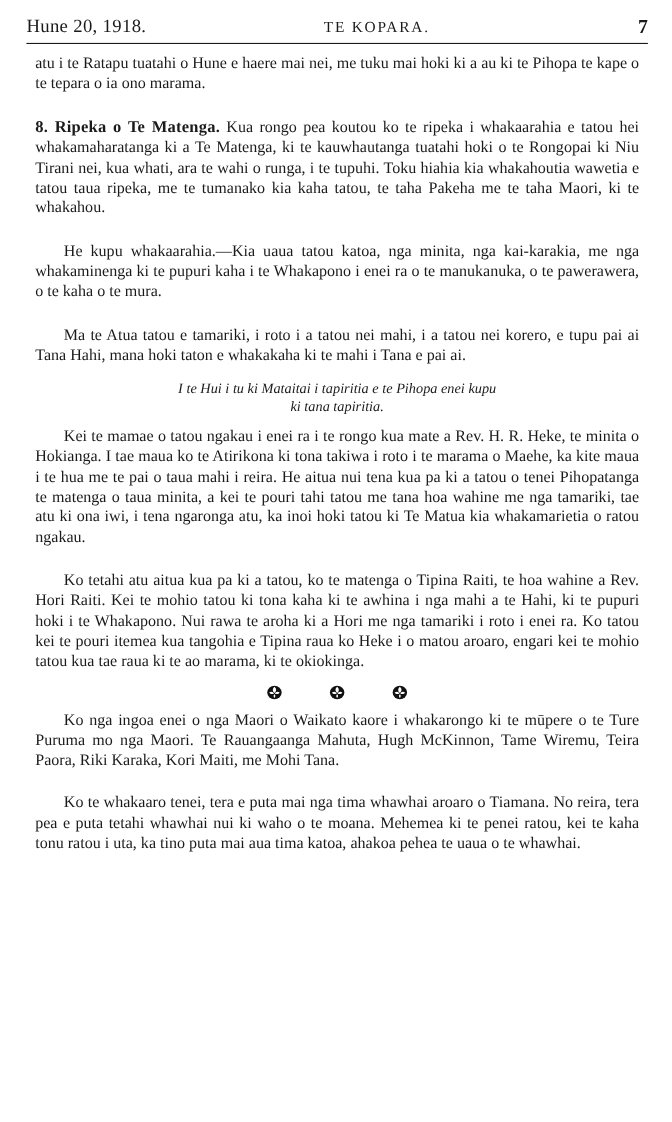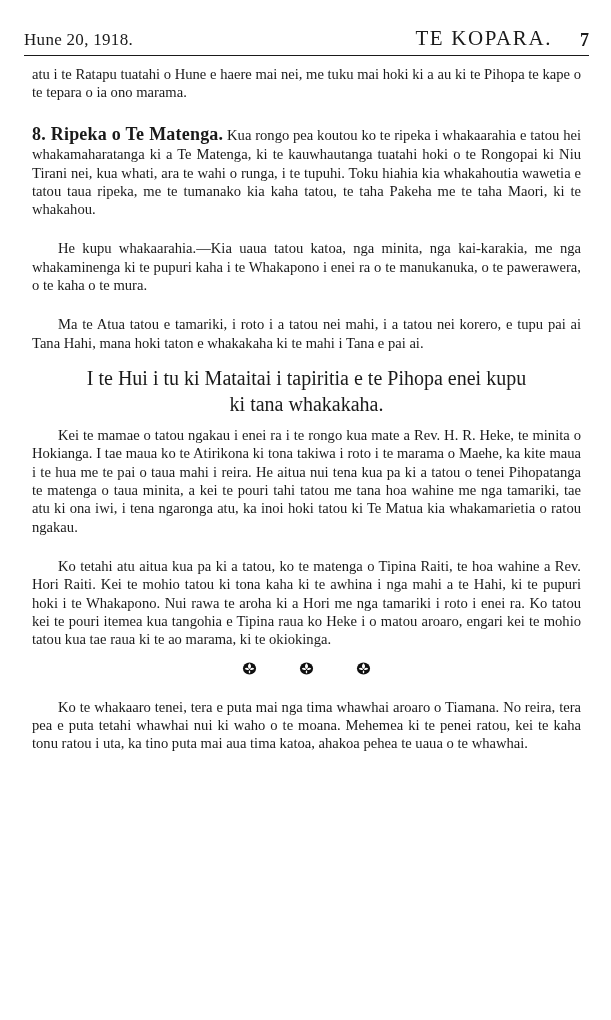--- a/index.html
+++ b/index.html
@@ -29,26 +29,25 @@
     border-bottom: 1.5px solid #1a1a1a;
     padding-bottom: 4px;
     margin-bottom: 9px;
   }
   .masthead-date {
     font-size: 17px;
     letter-spacing: 0.3px;
     white-space: nowrap;
   }
   .masthead-title {
-    font-size: 21px;
+    font-size: 14px;
     letter-spacing: 1.6px;
     flex: 1;
-    text-align: right;
+    text-align: center;
     padding-right: 28px;
-    margin-top: 12px;
   }
   .masthead-page {
     font-size: 18px;
     font-weight: bold;
     align-self: flex-end;
   }
   
   .body-text {
     font-size: 14.6px;
     line-height: 1.255;
@@ -57,29 +56,30 @@
     hyphens: manual;
   }
   p {
     margin: 8px;
   }
   p.indent {
     text-indent: 26px;
   }
   .runhead {
     font-weight: bold;
-    font-size: 18px;
+    font-size: 15px;
     letter-spacing: 0.2px;
   }
   .smallcaps-lead {
     font-weight: normal;
   }
   .centered-italic {
     text-align: center;
-    font-size: 20px;
+    font-style: italic;
+    font-size: 13px;
     line-height: 1.3;
     margin: 13px 0 9px 0;
   }
   .ornament-row {
     text-align: center;
     margin: 11px 0 9px 0;
     letter-spacing: 16px;
     font-size: 15px;
     line-height: 1;
     color: #111;
@@ -120,21 +120,21 @@
     <p class="indent">
       <span class="smallcaps-lead">He kupu whakaarahia.—</span><span>Kia uaua tatou katoa, nga minita, nga kai-karakia, me nga whakaminenga ki te pupuri kaha i te Whakapono i enei ra o te manukanuka, o te pawerawera, o te kaha o te mura.</span>
     </p>
 
     <div class="gap-sm"></div>
 
     <p class="indent">Ma te Atua tatou e tamariki, i roto i a tatou nei mahi, i a tatou nei korero, e tupu pai ai Tana Hahi, mana hoki taton e whakakaha ki te mahi i Tana e pai ai.</p>
 
     <div class="centered-italic">
       <div>I te Hui i tu ki Mataitai i tapiritia e te Pihopa enei kupu</div>
-      <div>ki tana whakakaha.</div>
+      <div>ki tana tapiritia.</div>
     </div>
 
     <p class="indent">Kei te mamae o tatou ngakau i enei ra i te rongo kua mate a Rev. H. R. Heke, te minita o Hokianga. I tae maua ko te Atirikona ki tona takiwa i roto i te marama o Maehe, ka kite maua i te hua me te pai o taua mahi i reira. He aitua nui tena kua pa ki a tatou o tenei Pihopatanga te matenga o taua minita, a kei te pouri tahi tatou me tana hoa wahine me nga tamariki, tae atu ki ona iwi, i tena ngaronga atu, ka inoi hoki tatou ki Te Matua kia whakamarietia o ratou ngakau.</p>
 
     <div class="gap-sm"></div>
 
     <p class="indent">Ko tetahi atu aitua kua pa ki a tatou, ko te matenga o Tipina Raiti, te hoa wahine a Rev. Hori Raiti. Kei te mohio tatou ki tona kaha ki te awhina i nga mahi a te Hahi, ki te pupuri hoki i te Whakapono. Nui rawa te aroha ki a Hori me nga tamariki i roto i enei ra. Ko tatou kei te pouri itemea kua tangohia e Tipina raua ko Heke i o matou aroaro, engari kei te mohio tatou kua tae raua ki te ao marama, ki te okiokinga.</p>
 
     <div class="ornament-row">
       <span class="ornament">
@@ -159,19 +159,20 @@
         <svg width="15" height="15" viewBox="0 0 16 16" aria-hidden="true">
           <ellipse cx="8" cy="8" rx="7" ry="6.5" fill="#111"></ellipse>
           <path d="M8 2.5 C5.8 4.5 5.8 7 8 8.5 C10.2 7 10.2 4.5 8 2.5 Z" fill="#fff"></path>
           <path d="M3 8 C5 6.4 7 7.6 7.6 9 C5.8 10 3.8 9.6 3 8 Z" fill="#fff"></path>
           <path d="M13 8 C11 6.4 9 7.6 8.4 9 C10.2 10 12.2 9.6 13 8 Z" fill="#fff"></path>
           <path d="M8 13.4 C6.8 12.2 6.9 10.6 8 9.8 C9.1 10.6 9.2 12.2 8 13.4 Z" fill="#fff"></path>
         </svg>
       </span>
     </div>
 
+    <p class="indent">Ko nga ingoa enei o nga Maori o Waikato kaore i whakarongo ki te mūpere o te Ture Puruma mo nga Maori. Te Rauangaanga Mahuta, Hugh McKinnon, Tame Wiremu, Teira Paora, Riki Karaka, Kori Maiti, me Mohi Tana.</p>
 
     <div class="gap-sm"></div>
 
     <p class="indent">Ko te whakaaro tenei, tera e puta mai nga tima whawhai aroaro o Tiamana. No reira, tera pea e puta tetahi whawhai nui ki waho o te moana. Mehemea ki te penei ratou, kei te kaha tonu ratou i uta, ka tino puta mai aua tima katoa, ahakoa pehea te uaua o te whawhai.</p>
 
   </div>
 </div>
 
 </body></html>

